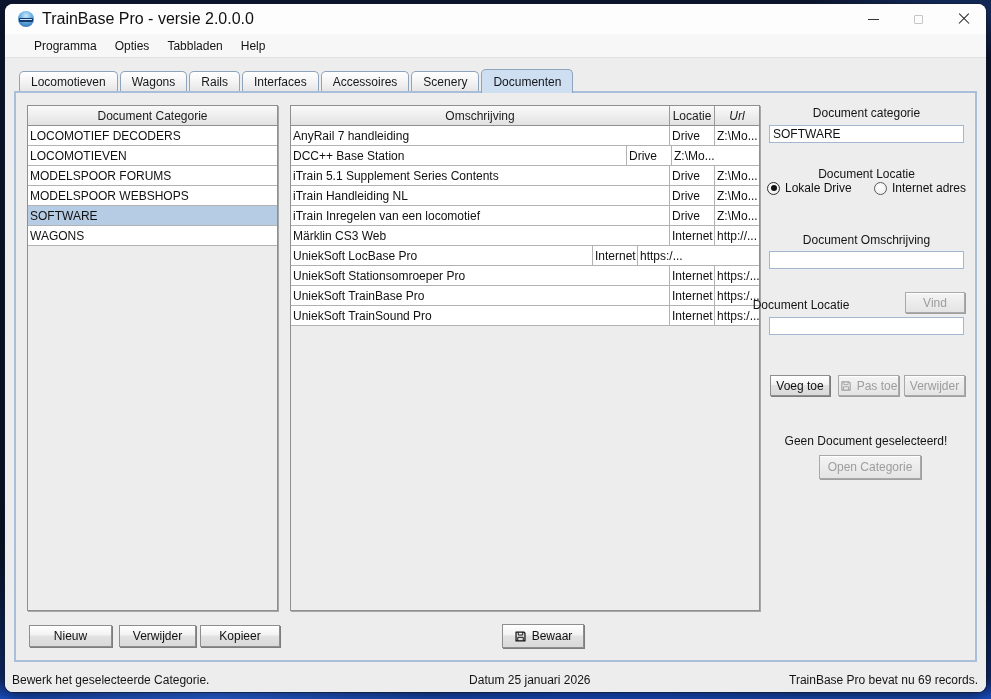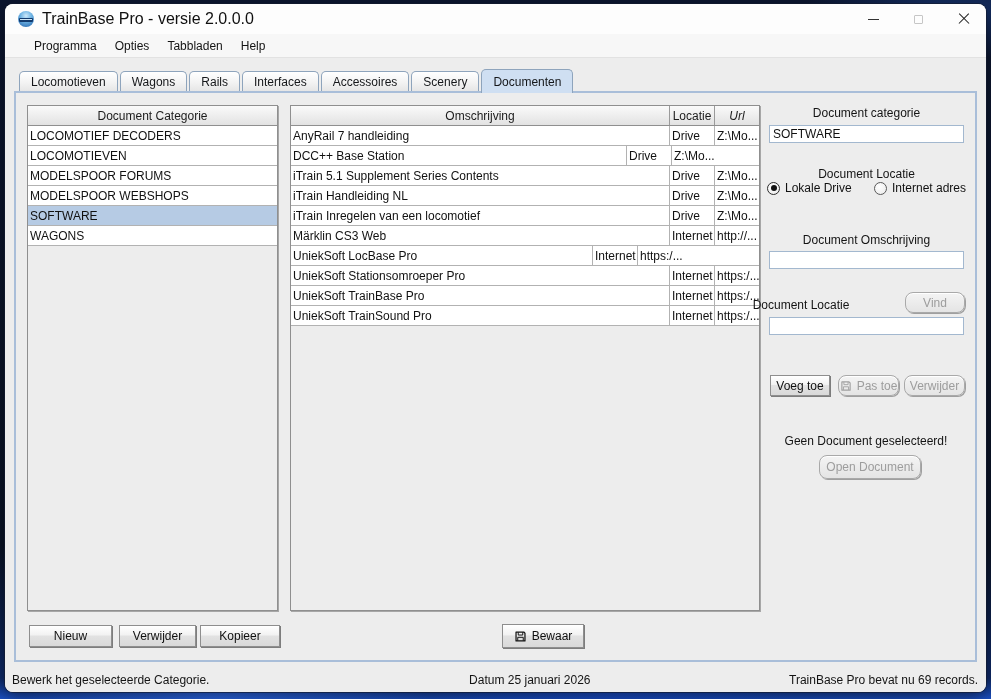--- a/index.html
+++ b/index.html
@@ -75,21 +75,21 @@
   .col-sep-r { border-right: 1px solid #9a9a9a; }
   .body-sep-r { border-right: 1px solid #b2b2b2; }
 
   
   .btn { display: inline-flex; align-items: center; justify-content: center; gap: 5px;
     background: linear-gradient(180deg, #ffffff 0%, #f2f2f2 45%, #e2e2e2 50%, #d9d9d9 100%);
     border: 1px solid #8e8e8e; box-shadow: inset 0 1px 0 #fff, 1px 1px 0 #7d7d7d;
     color: #101010; font-size: 12px; position: absolute; }
   .btn.disabled { color: #9d9d9d;
     background: linear-gradient(180deg, #f4f4f4 0%, #ececec 50%, #e4e4e4 100%);
-    border-color: #a9a9a9; box-shadow: inset 0 1px 0 #fff, 1px 1px 0 #9f9f9f; border-radius: 8px; }
+    border-color: #a9a9a9; box-shadow: inset 0 1px 0 #fff, 1px 1px 0 #9f9f9f; }
 
   
   .field { position: absolute; width: 195px; height: 18px; background: #fff;
     border: 1px solid #a3b8cf; font-family: "Liberation Sans", sans-serif;
     font-size: 12px; color: #111; padding: 0 3px; }
   .flabel { position: absolute; width: 195px; left: 753px; text-align: center; color: #141414; }
   .radio-row { position: absolute; left: 751px; top: 88px; width: 199px;
     display: flex; justify-content: space-between; align-items: center; }
   .radio { display: flex; align-items: center; gap: 5px; }
   .radio-circle { width: 13px; height: 13px; border-radius: 50%; border: 1px solid #5a5a5a;
@@ -259,21 +259,21 @@
         <svg class="save-icon" width="12" height="12" viewBox="0 0 16 16">
             <path d="M2.5 2.5 H12 L13.5 4 V13.5 H2.5 Z" fill="none" stroke="#a0a0a0" stroke-width="1.5" stroke-linejoin="round"></path>
             <path d="M5.2 2.8 V6.2 H10.8 V2.8" fill="none" stroke="#a0a0a0" stroke-width="1.2"></path>
             <path d="M4.6 13.2 V9 H11.4 V13.2" fill="none" stroke="#a0a0a0" stroke-width="1.2"></path>
           </svg>
         <span>Pas toe</span>
       </button>
       <button class="btn disabled" style="left:888px; top:282px; width:61px; height:21px;">Verwijder</button>
 
       <div class="flabel" style="left:720px; width:260px; top:341px;">Geen Document geselecteerd!</div>
-      <button class="btn disabled" style="left:803px; top:362px; width:102px; height:24px;">Open Document</button>
+      <button class="btn disabled" style="left:803px; top:362px; width:102px; height:24px;">Open Categorie</button>
 
       <button class="btn" style="left:13px; top:532px; width:83px; height:22px;">Nieuw</button>
       <button class="btn" style="left:103px; top:532px; width:77px; height:22px;">Verwijder</button>
       <button class="btn" style="left:184px; top:532px; width:80px; height:22px;">Kopieer</button>
 
       <button class="btn" style="left:486px; top:531px; width:82px; height:24px;">
         <svg class="save-icon" width="13" height="13" viewBox="0 0 16 16">
             <path d="M2.5 2.5 H12 L13.5 4 V13.5 H2.5 Z" fill="none" stroke="#111" stroke-width="1.5" stroke-linejoin="round"></path>
             <path d="M5.2 2.8 V6.2 H10.8 V2.8" fill="none" stroke="#111" stroke-width="1.2"></path>
             <path d="M4.6 13.2 V9 H11.4 V13.2" fill="none" stroke="#111" stroke-width="1.2"></path>

